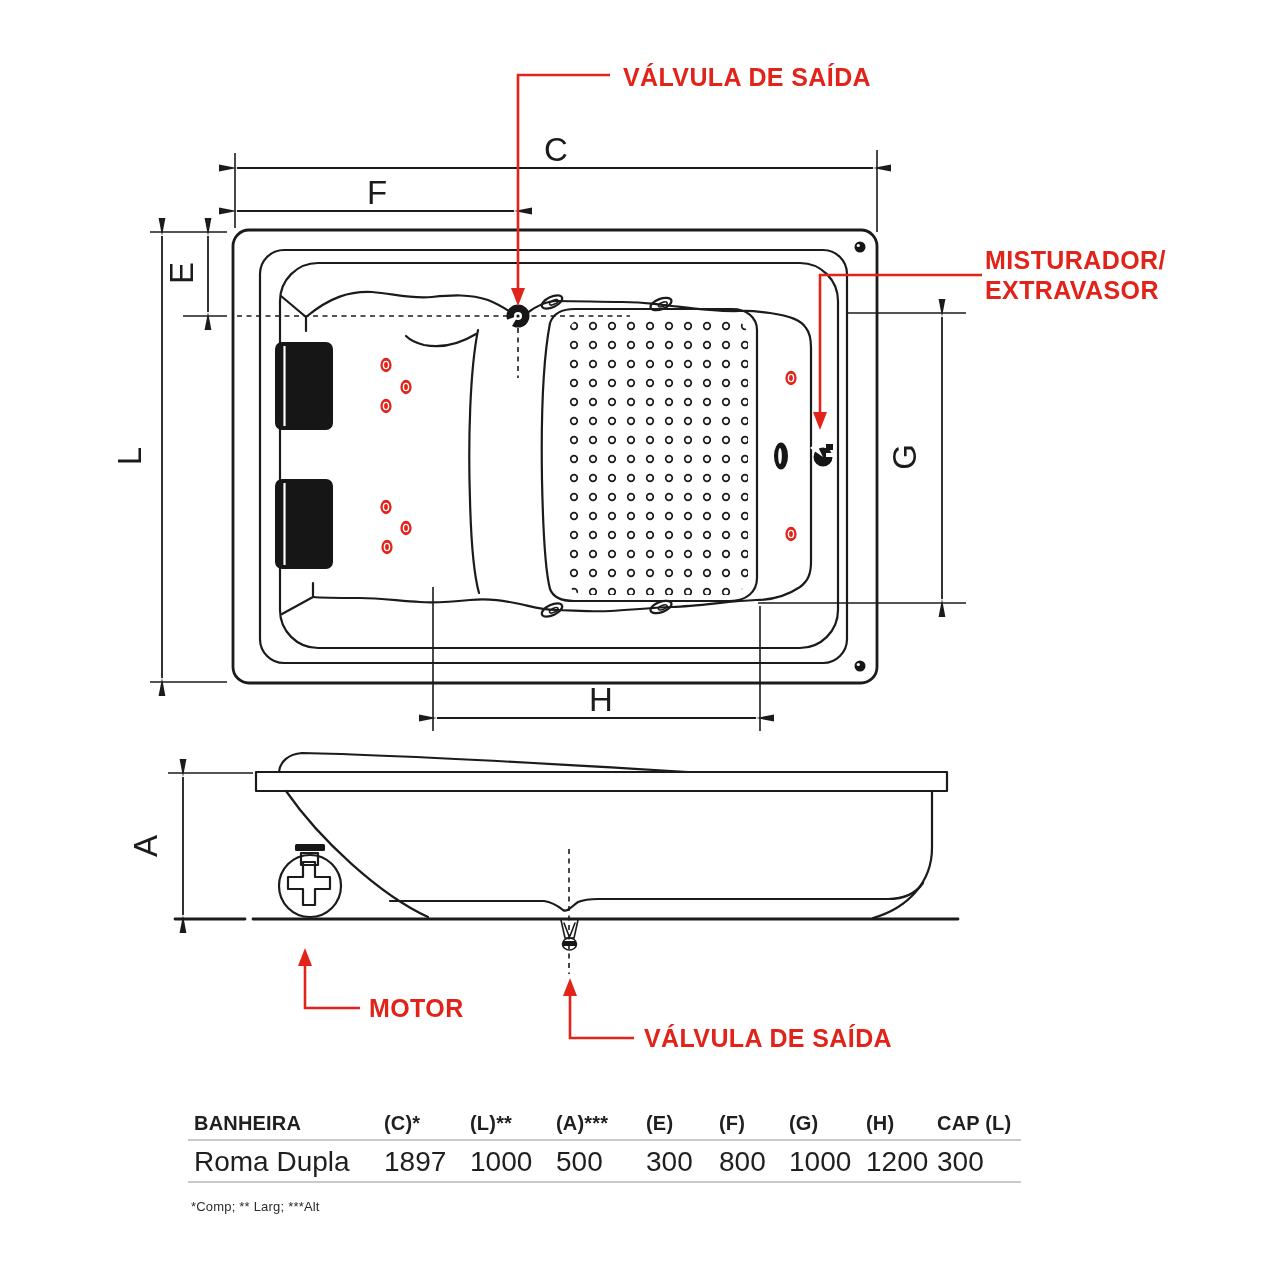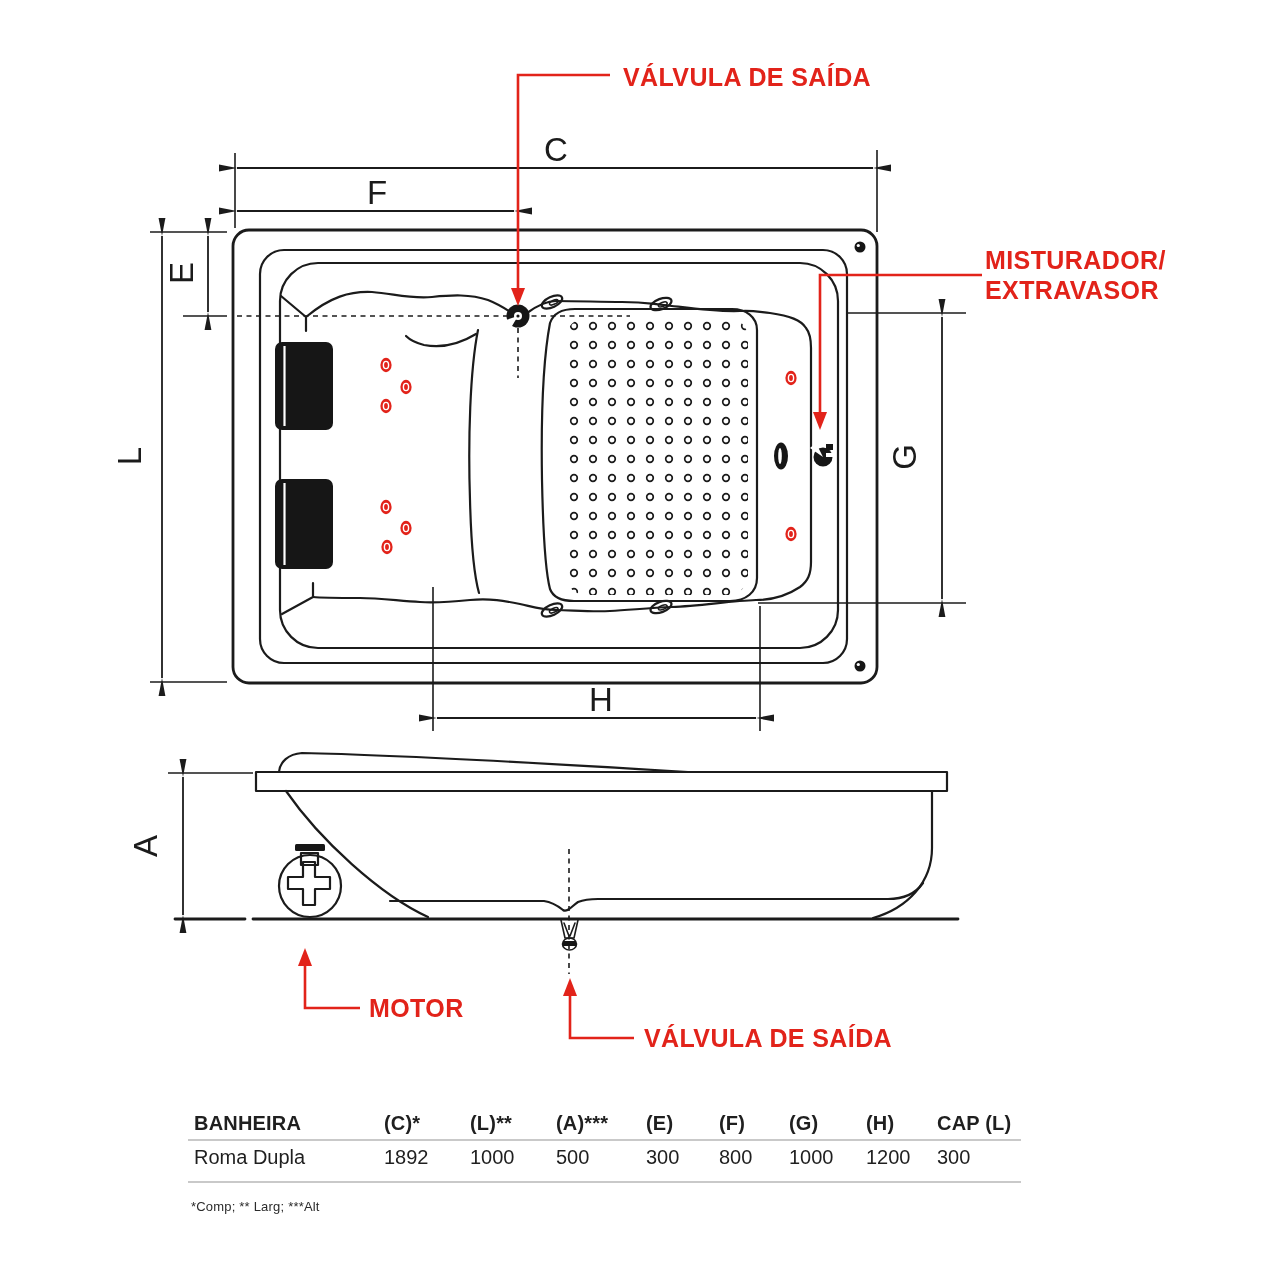--- a/index.html
+++ b/index.html
@@ -24,21 +24,21 @@
   .dim-text { font:400 33px "Liberation Sans", sans-serif; fill:#1b1b1b; }
   .red-text { font:700 25px "Liberation Sans", sans-serif; fill:#e2231a; letter-spacing:.4px; }
 
   
   .trow { position:absolute; left:194px; display:grid;
           grid-template-columns:190px 86px 86px 90px 73px 70px 77px 71px 88px;
           color:#1f1f1f; }
   .thead { top:1112px; }
   .thead .cell { font-weight:700; font-size:20px; letter-spacing:.2px; }
   .tdata { top:1146px; }
-  .tdata .cell { font-size:20px; }
+  .tdata .cell { font-size:28px; }
   .tline { position:absolute; left:188px; width:833px; height:2px; background:#c9c9c9; }
   .tline1 { top:1139px; } .tline2 { top:1181px; }
   .footnote { position:absolute; left:191px; top:1199px; font-size:13px; color:#2b2b2b; letter-spacing:.2px; }
 </style>
 </head>
 <body>
 
 <div id="stage">
 
 <svg width="1280" height="1280" viewBox="0 0 1280 1280">
@@ -259,21 +259,21 @@
     <div class="cell">(F)</div>
     <div class="cell">(G)</div>
     <div class="cell">(H)</div>
     <div class="cell">CAP (L)</div>
   </div>
 
   <div class="tline tline1"></div>
 
   <div class="trow tdata">
     <div class="cell">Roma Dupla</div>
-    <div class="cell">1892</div>
+    <div class="cell">1897</div>
     <div class="cell">1000</div>
     <div class="cell">500</div>
     <div class="cell">300</div>
     <div class="cell">800</div>
     <div class="cell">1000</div>
     <div class="cell">1200</div>
     <div class="cell">300</div>
   </div>
 
   <div class="tline tline2"></div>

